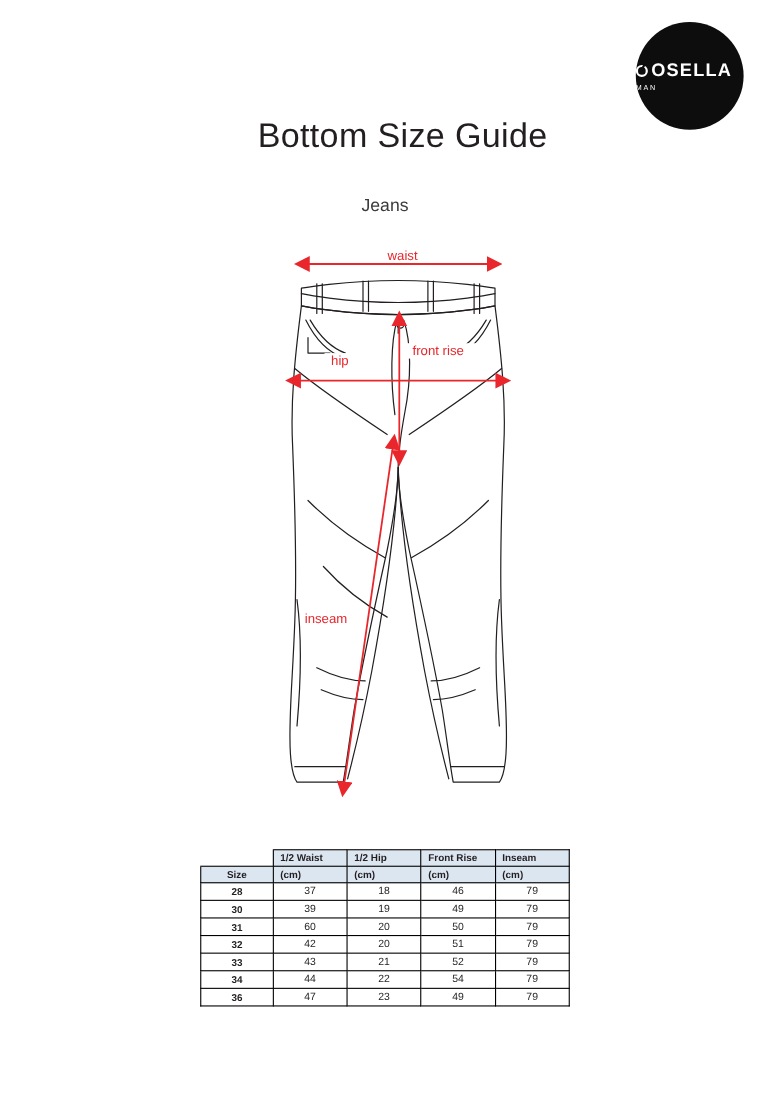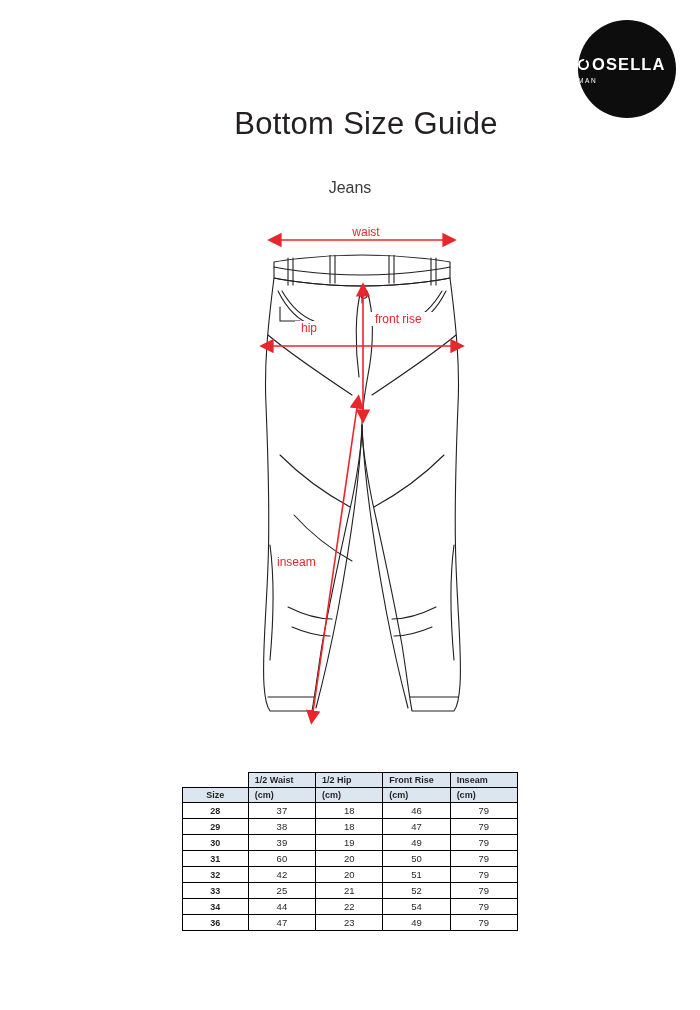--- a/index.html
+++ b/index.html
@@ -294,27 +294,20 @@
     </thead>
     <tbody>
       <tr>
         <td class="size-col">28</td>
         <td>37</td>
         <td>18</td>
         <td>46</td>
         <td>79</td>
       </tr>
       <tr>
-        <td class="size-col">29</td>
-        <td>38</td>
-        <td>18</td>
-        <td>47</td>
-        <td>79</td>
-      </tr>
-      <tr>
         <td class="size-col">30</td>
         <td>39</td>
         <td>19</td>
         <td>49</td>
         <td>79</td>
       </tr>
       <tr>
         <td class="size-col">31</td>
         <td>60</td>
         <td>20</td>
@@ -323,21 +316,21 @@
       </tr>
       <tr>
         <td class="size-col">32</td>
         <td>42</td>
         <td>20</td>
         <td>51</td>
         <td>79</td>
       </tr>
       <tr>
         <td class="size-col">33</td>
-        <td>25</td>
+        <td>43</td>
         <td>21</td>
         <td>52</td>
         <td>79</td>
       </tr>
       <tr>
         <td class="size-col">34</td>
         <td>44</td>
         <td>22</td>
         <td>54</td>
         <td>79</td>

